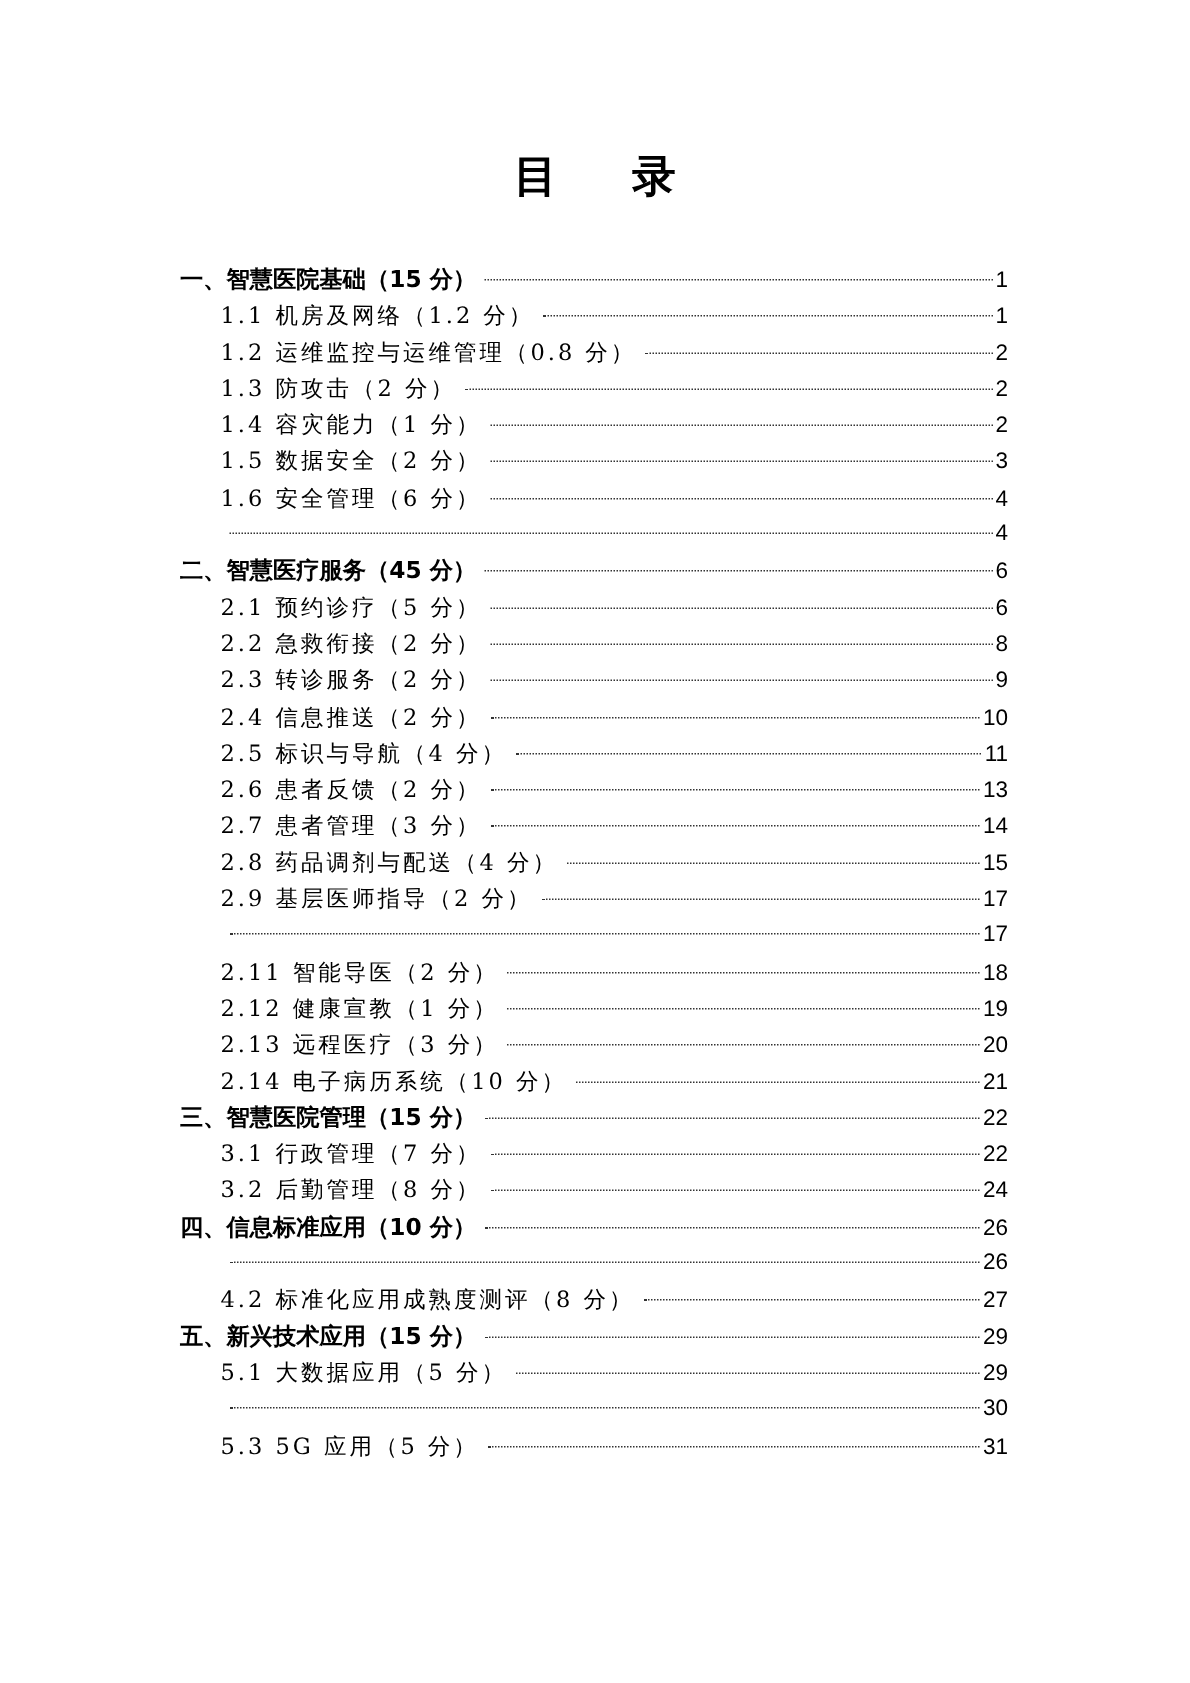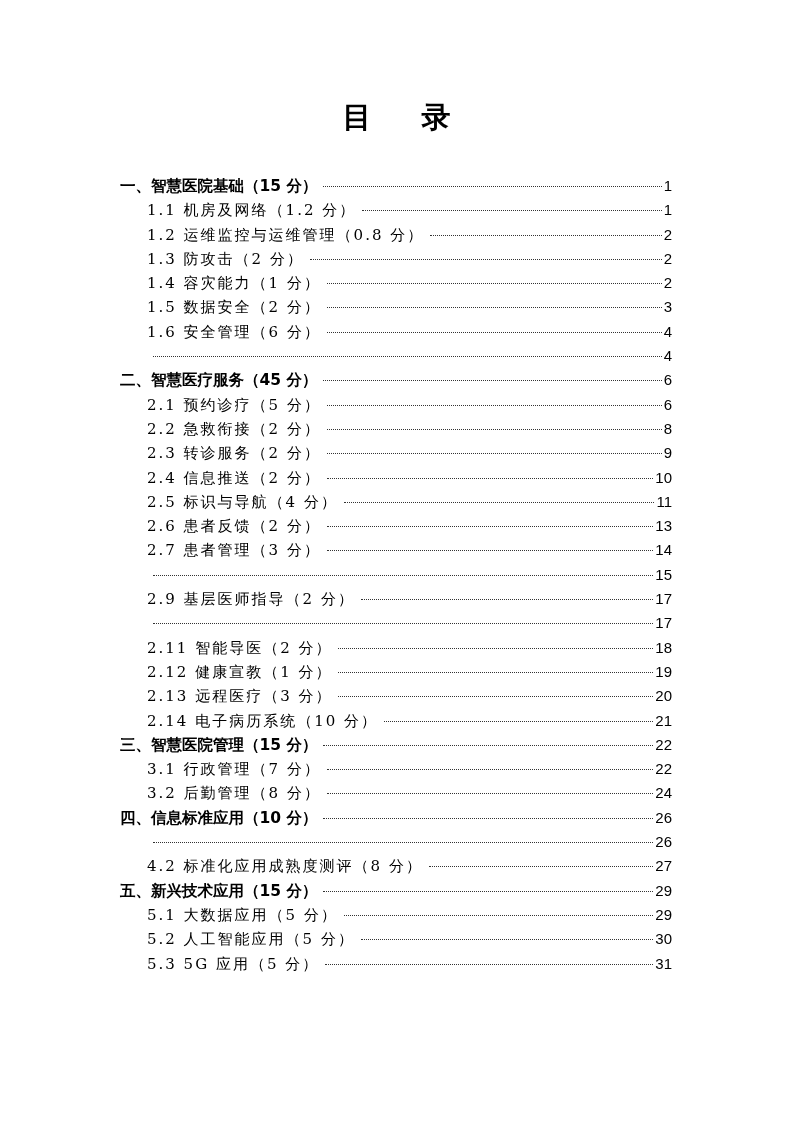--- a/index.html
+++ b/index.html
@@ -96,20 +96,21 @@
       <span class="label">2.6 患者反馈（2 分）</span>
       <span class="leader"></span>
       <span class="page">13</span>
     </div>
     <div class="row l2">
       <span class="label">2.7 患者管理（3 分）</span>
       <span class="leader"></span>
       <span class="page">14</span>
     </div>
     <div class="row l2">
+      <span class="label">2.8 药品调剂与配送（4 分）</span>
       <span class="leader"></span>
       <span class="page">15</span>
     </div>
     <div class="row l2">
       <span class="label">2.9 基层医师指导（2 分）</span>
       <span class="leader"></span>
       <span class="page">17</span>
     </div>
     <div class="row l2">
       <span class="leader"></span>
@@ -168,21 +169,20 @@
       <span class="label">五、新兴技术应用（15 分）</span>
       <span class="leader"></span>
       <span class="page">29</span>
     </div>
     <div class="row l2">
       <span class="label">5.1 大数据应用（5 分）</span>
       <span class="leader"></span>
       <span class="page">29</span>
     </div>
     <div class="row l2">
-      <span class="label">5.2 人工智能应用（5 分）</span>
       <span class="leader"></span>
       <span class="page">30</span>
     </div>
     <div class="row l2">
       <span class="label">5.3 5G 应用（5 分）</span>
       <span class="leader"></span>
       <span class="page">31</span>
     </div>
   </div>
 

